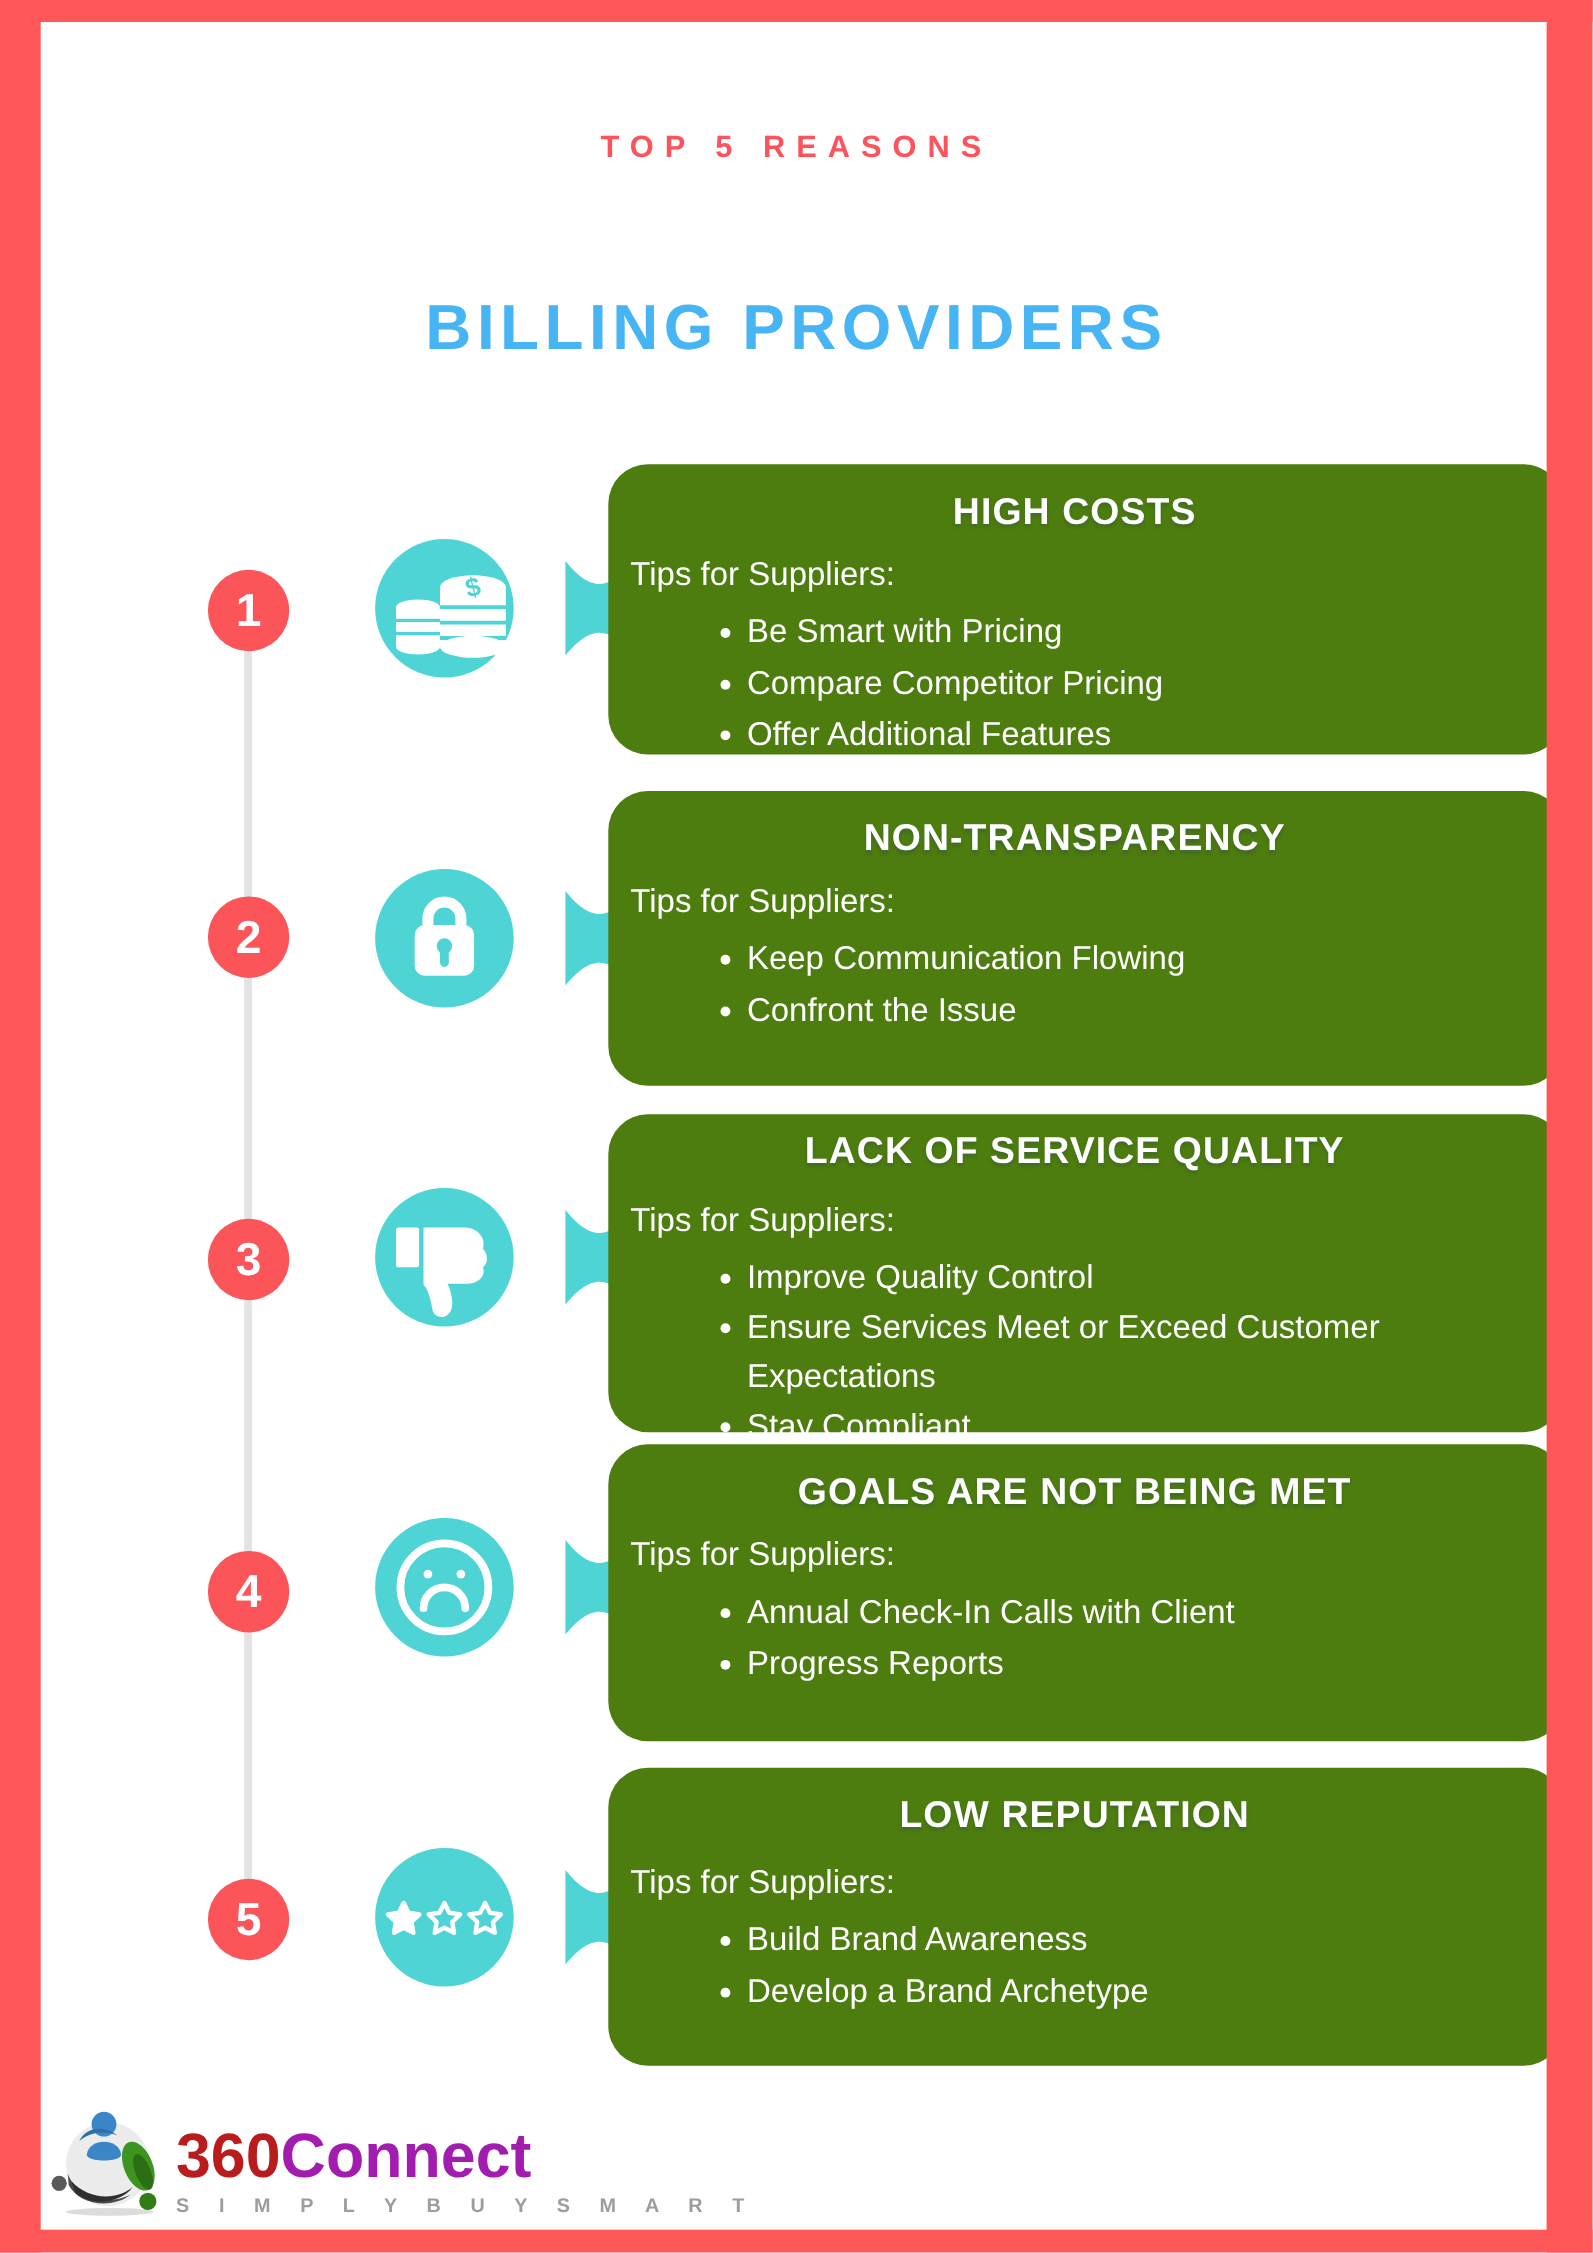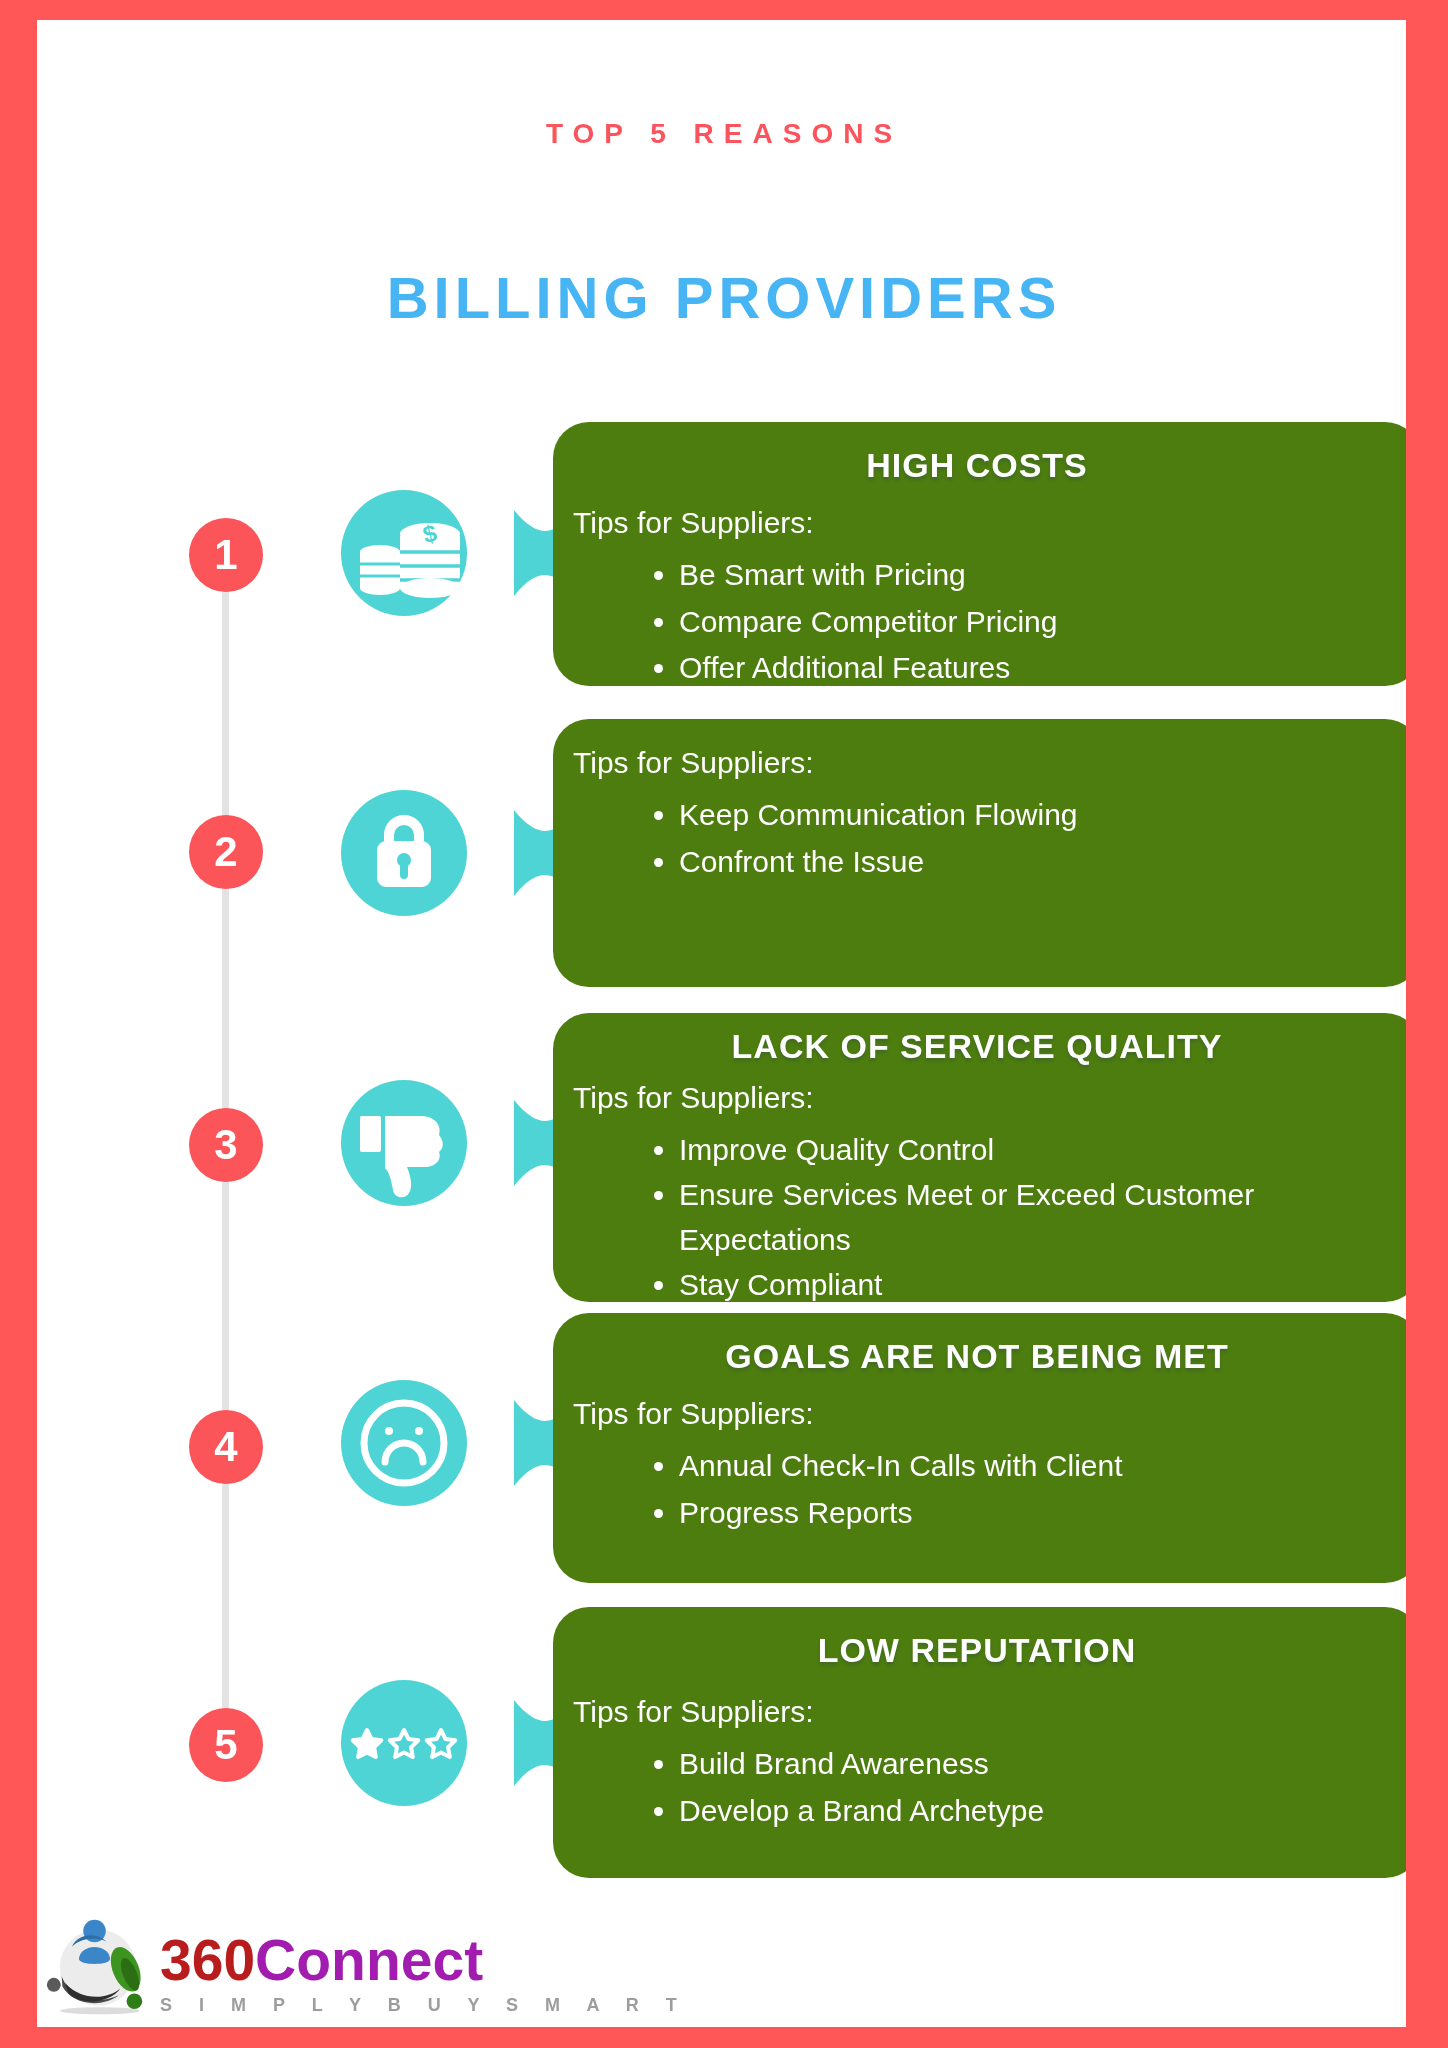--- a/index.html
+++ b/index.html
@@ -43,21 +43,21 @@
     background:#4fd4d6;border-radius:38px;
   }
   .card h2{
     margin:0 0 18px 0;text-align:center;font-size:34px;font-weight:bold;letter-spacing:1px;
     text-shadow:0 3px 3px rgba(40,70,90,.30);
   }
   .card .tips{margin:0 0 10px 0;font-size:30px;font-weight:400;line-height:1.3;}
   .card ul{margin:0;padding:0 0 0 106px;list-style:disc;}
   .card li{font-size:30px;line-height:1.55;font-weight:400;}
   .card.compact{padding-top:14px;}
-  .card.compact h2{margin-bottom:12px;}
+  .card.compact h2{margin-bottom:24px;}
   .card.compact li{line-height:1.5;}
   .card.loose .tips{margin-top:22px;}
 
   
   .brand{position:absolute;left:46px;top:1912px;display:flex;align-items:flex-start;}
   .brand-mark{width:104px;height:104px;margin-right:10px;}
   .brand-text{padding-top:20px;}
   .brand-name{font-size:57px;font-weight:bold;line-height:1;letter-spacing:0px;}
   .brand-name .pre{color:#b91c1c;}
   .brand-name .suf{color:#a21caf;}
@@ -162,20 +162,21 @@
     <h2>HIGH COSTS</h2>
     <p class="tips">Tips for Suppliers:</p>
     <ul>
       <li>Be Smart with Pricing</li>
       <li>Compare Competitor Pricing</li>
       <li>Offer Additional Features</li>
     </ul>
   </section>
 
   <section class="card" style="top:719px;height:268px">
+    <h2>NON-TRANSPARENCY</h2>
     <p class="tips">Tips for Suppliers:</p>
     <ul>
       <li>Keep Communication Flowing</li>
       <li>Confront the Issue</li>
     </ul>
   </section>
 
   <section class="card compact" style="top:1013px;height:289px">
     <h2>LACK OF SERVICE QUALITY</h2>
     <p class="tips">Tips for Suppliers:</p>

